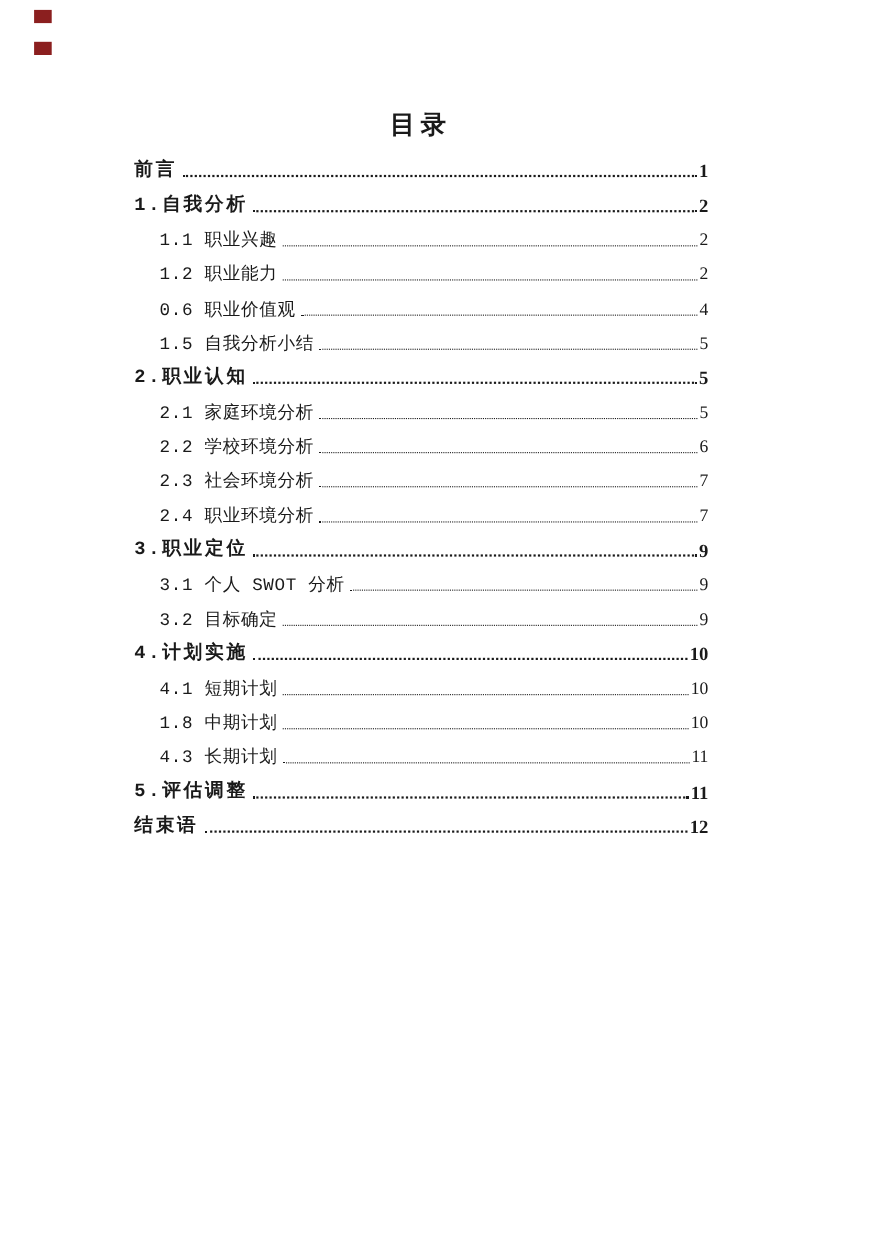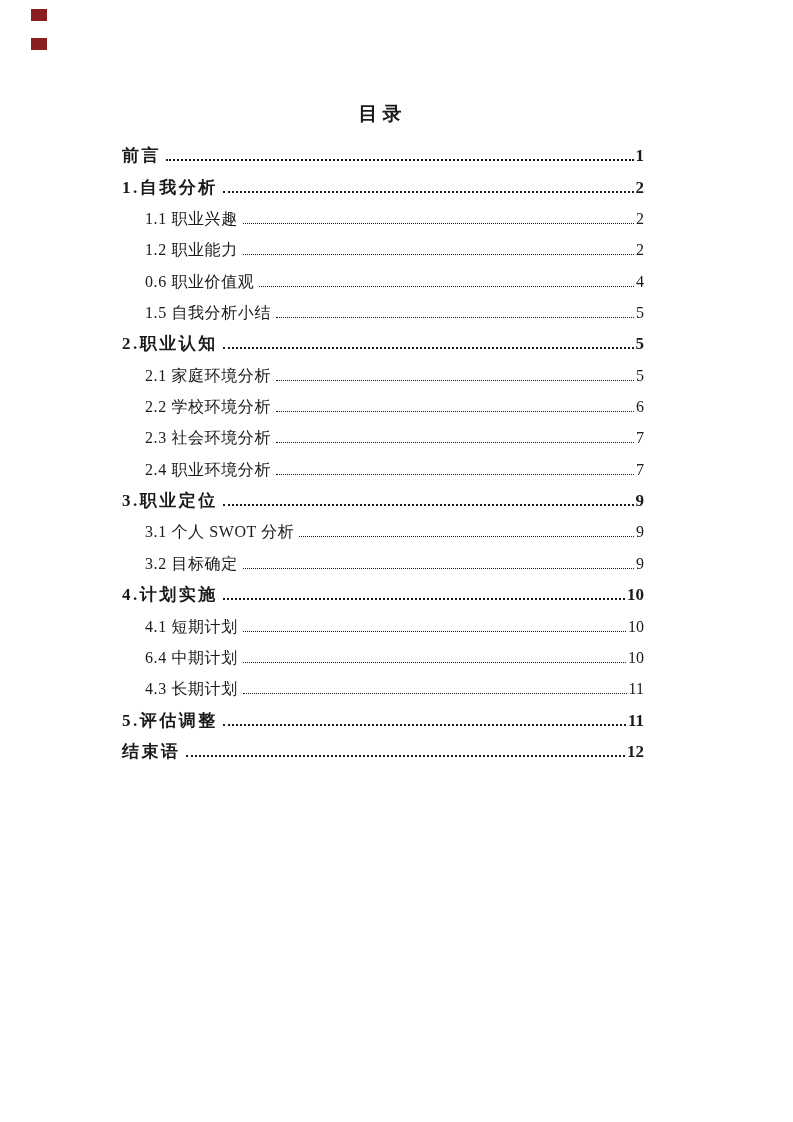--- a/index.html
+++ b/index.html
@@ -22,21 +22,21 @@
     height: 12px;
   }
   .corner-marker.m1 { left: 31px; top: 9px; }
   .corner-marker.m2 { left: 31px; top: 38px; }
   .doc-title {
     position: absolute;
     left: 122px;
     top: 99px;
     width: 521px;
     text-align: center;
-    font-size: 19px;
+    font-size: 23px;
     font-weight: bold;
     letter-spacing: 5px;
     line-height: 30px;
     white-space: nowrap;
   }
   .toc {
     position: absolute;
     left: 122px;
     right: 149px;
     top: 136px;
@@ -46,20 +46,21 @@
     align-items: flex-end;
     height: 31.35px;
     box-sizing: border-box;
     padding-bottom: 1px;
   }
   .toc-row .label {
     white-space: nowrap;
     font-size: 16px;
     letter-spacing: 0.6px;
     line-height: 20px;
+    font-family: Liberation Mono, monospace;
   }
   .toc-row .dots {
     flex: 1 1 auto;
     min-width: 8px;
     border-bottom: 1.8px dotted #1a1a1a;
     margin: 0 2px 5px 5px;
     height: 0;
   }
   .toc-row .page-num {
     white-space: nowrap;
@@ -163,21 +164,21 @@
       <span class="label">4.计划实施</span>
       <span class="dots"></span>
       <span class="page-num">10</span>
     </div>
       <div class="toc-row level-2">
       <span class="label">4.1 短期计划</span>
       <span class="dots"></span>
       <span class="page-num">10</span>
     </div>
       <div class="toc-row level-2">
-      <span class="label">6.4 中期计划</span>
+      <span class="label">1.8 中期计划</span>
       <span class="dots"></span>
       <span class="page-num">10</span>
     </div>
       <div class="toc-row level-2">
       <span class="label">4.3 长期计划</span>
       <span class="dots"></span>
       <span class="page-num">11</span>
     </div>
       <div class="toc-row level-1 bold">
       <span class="label">5.评估调整</span>

